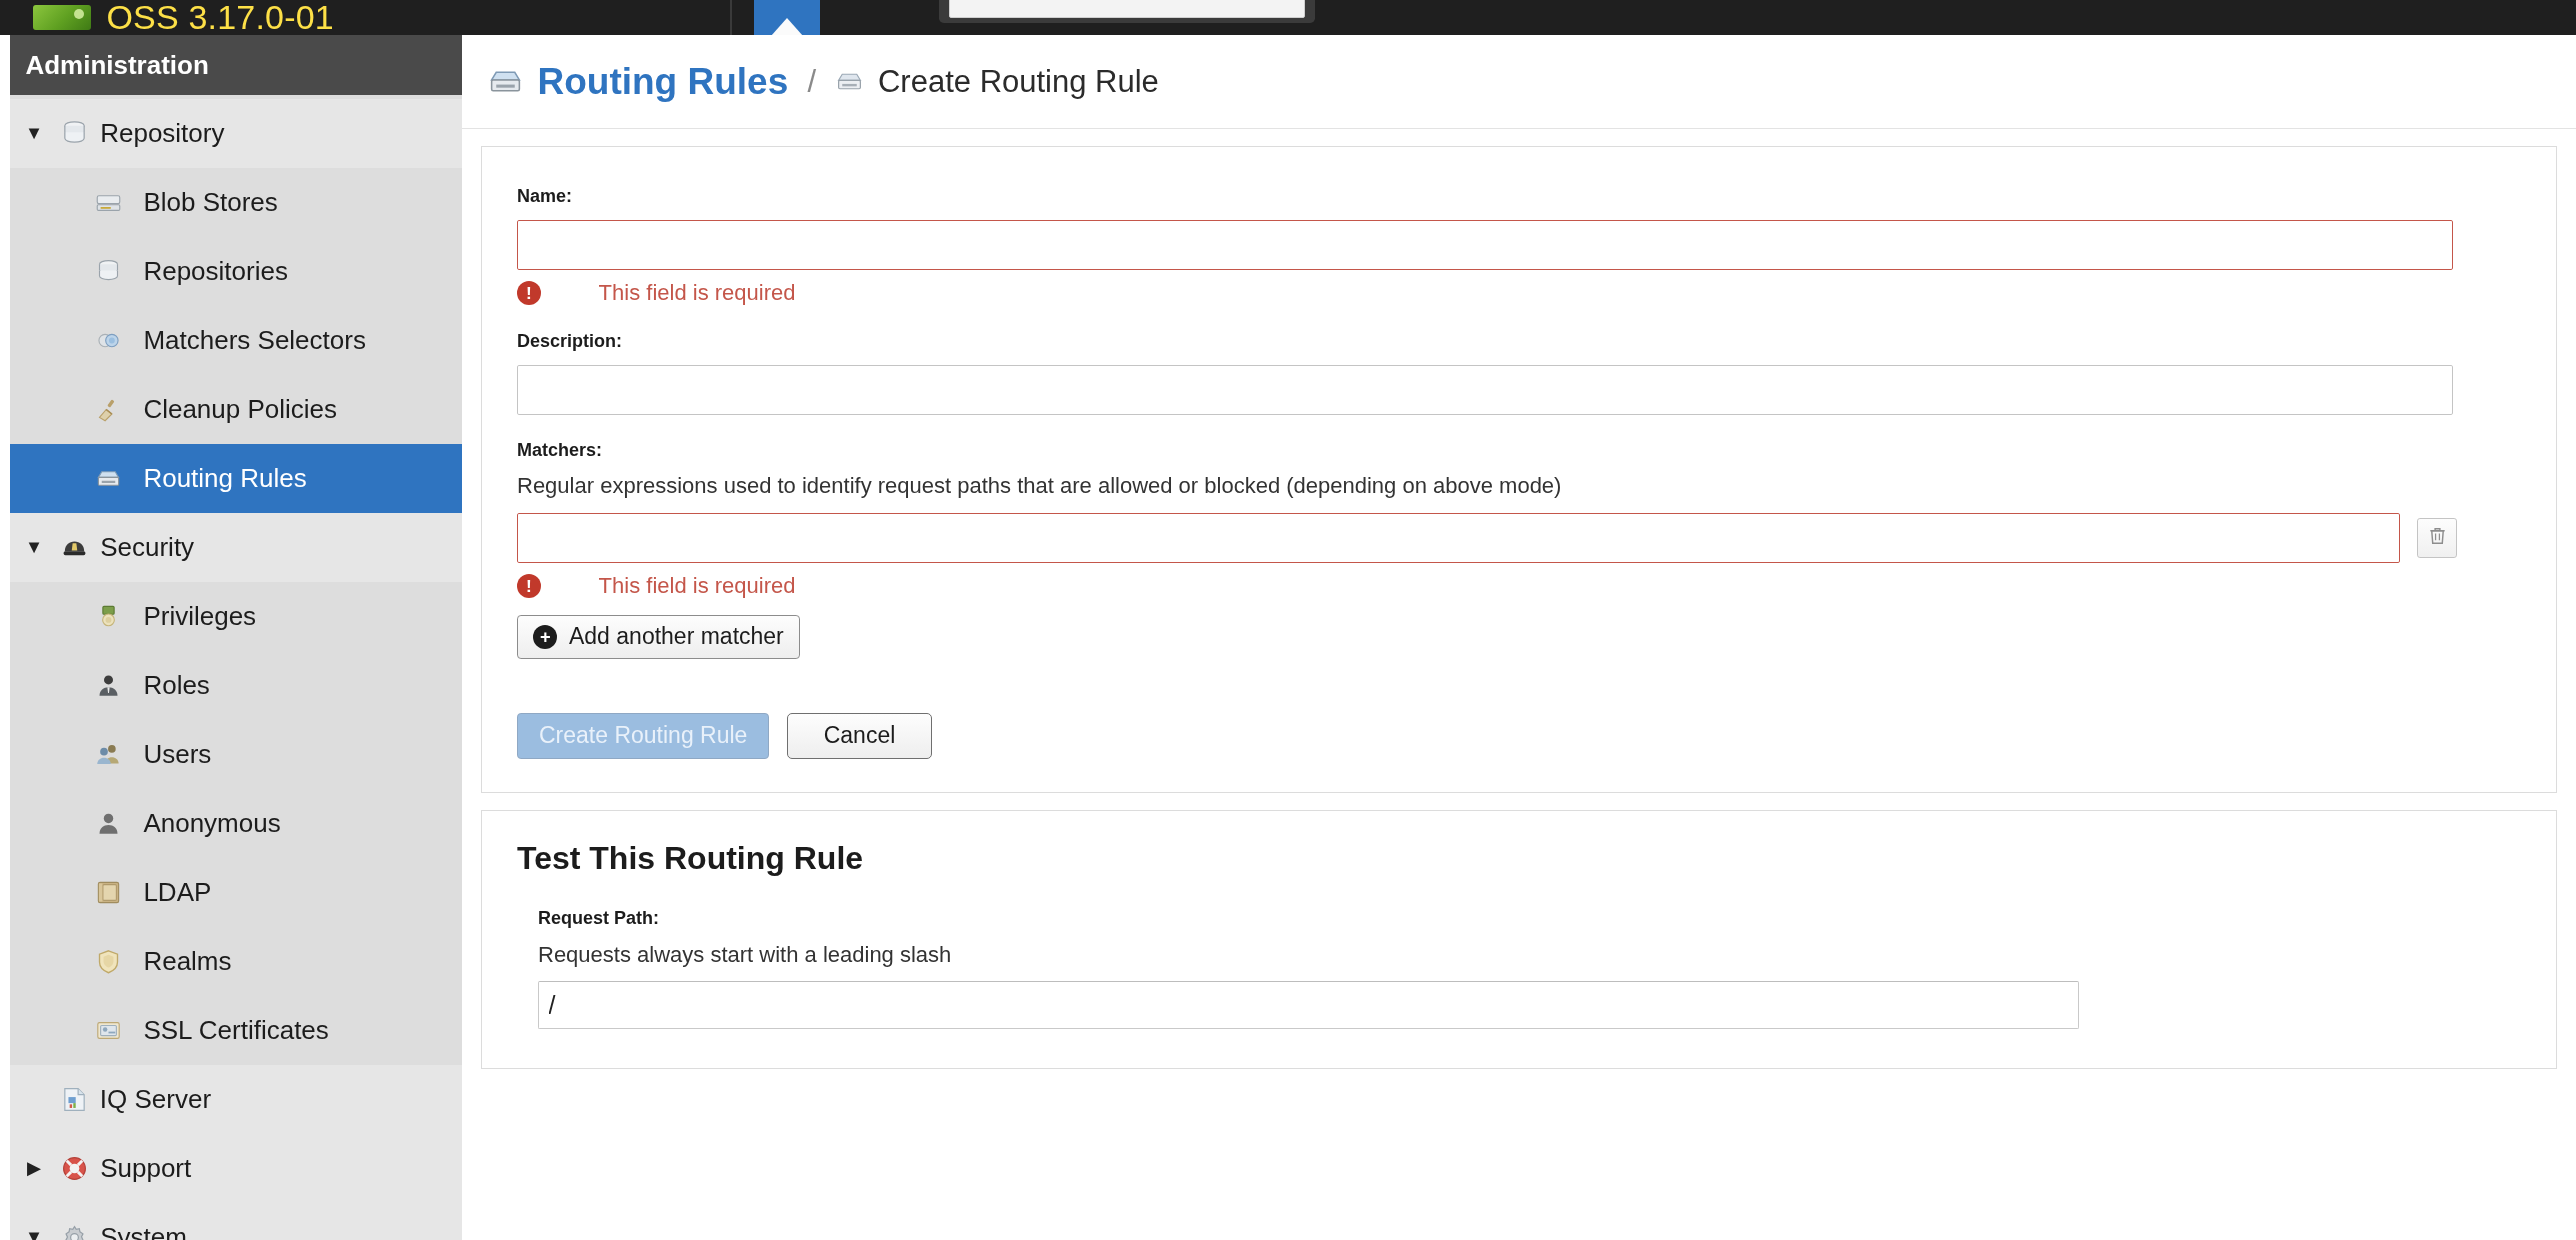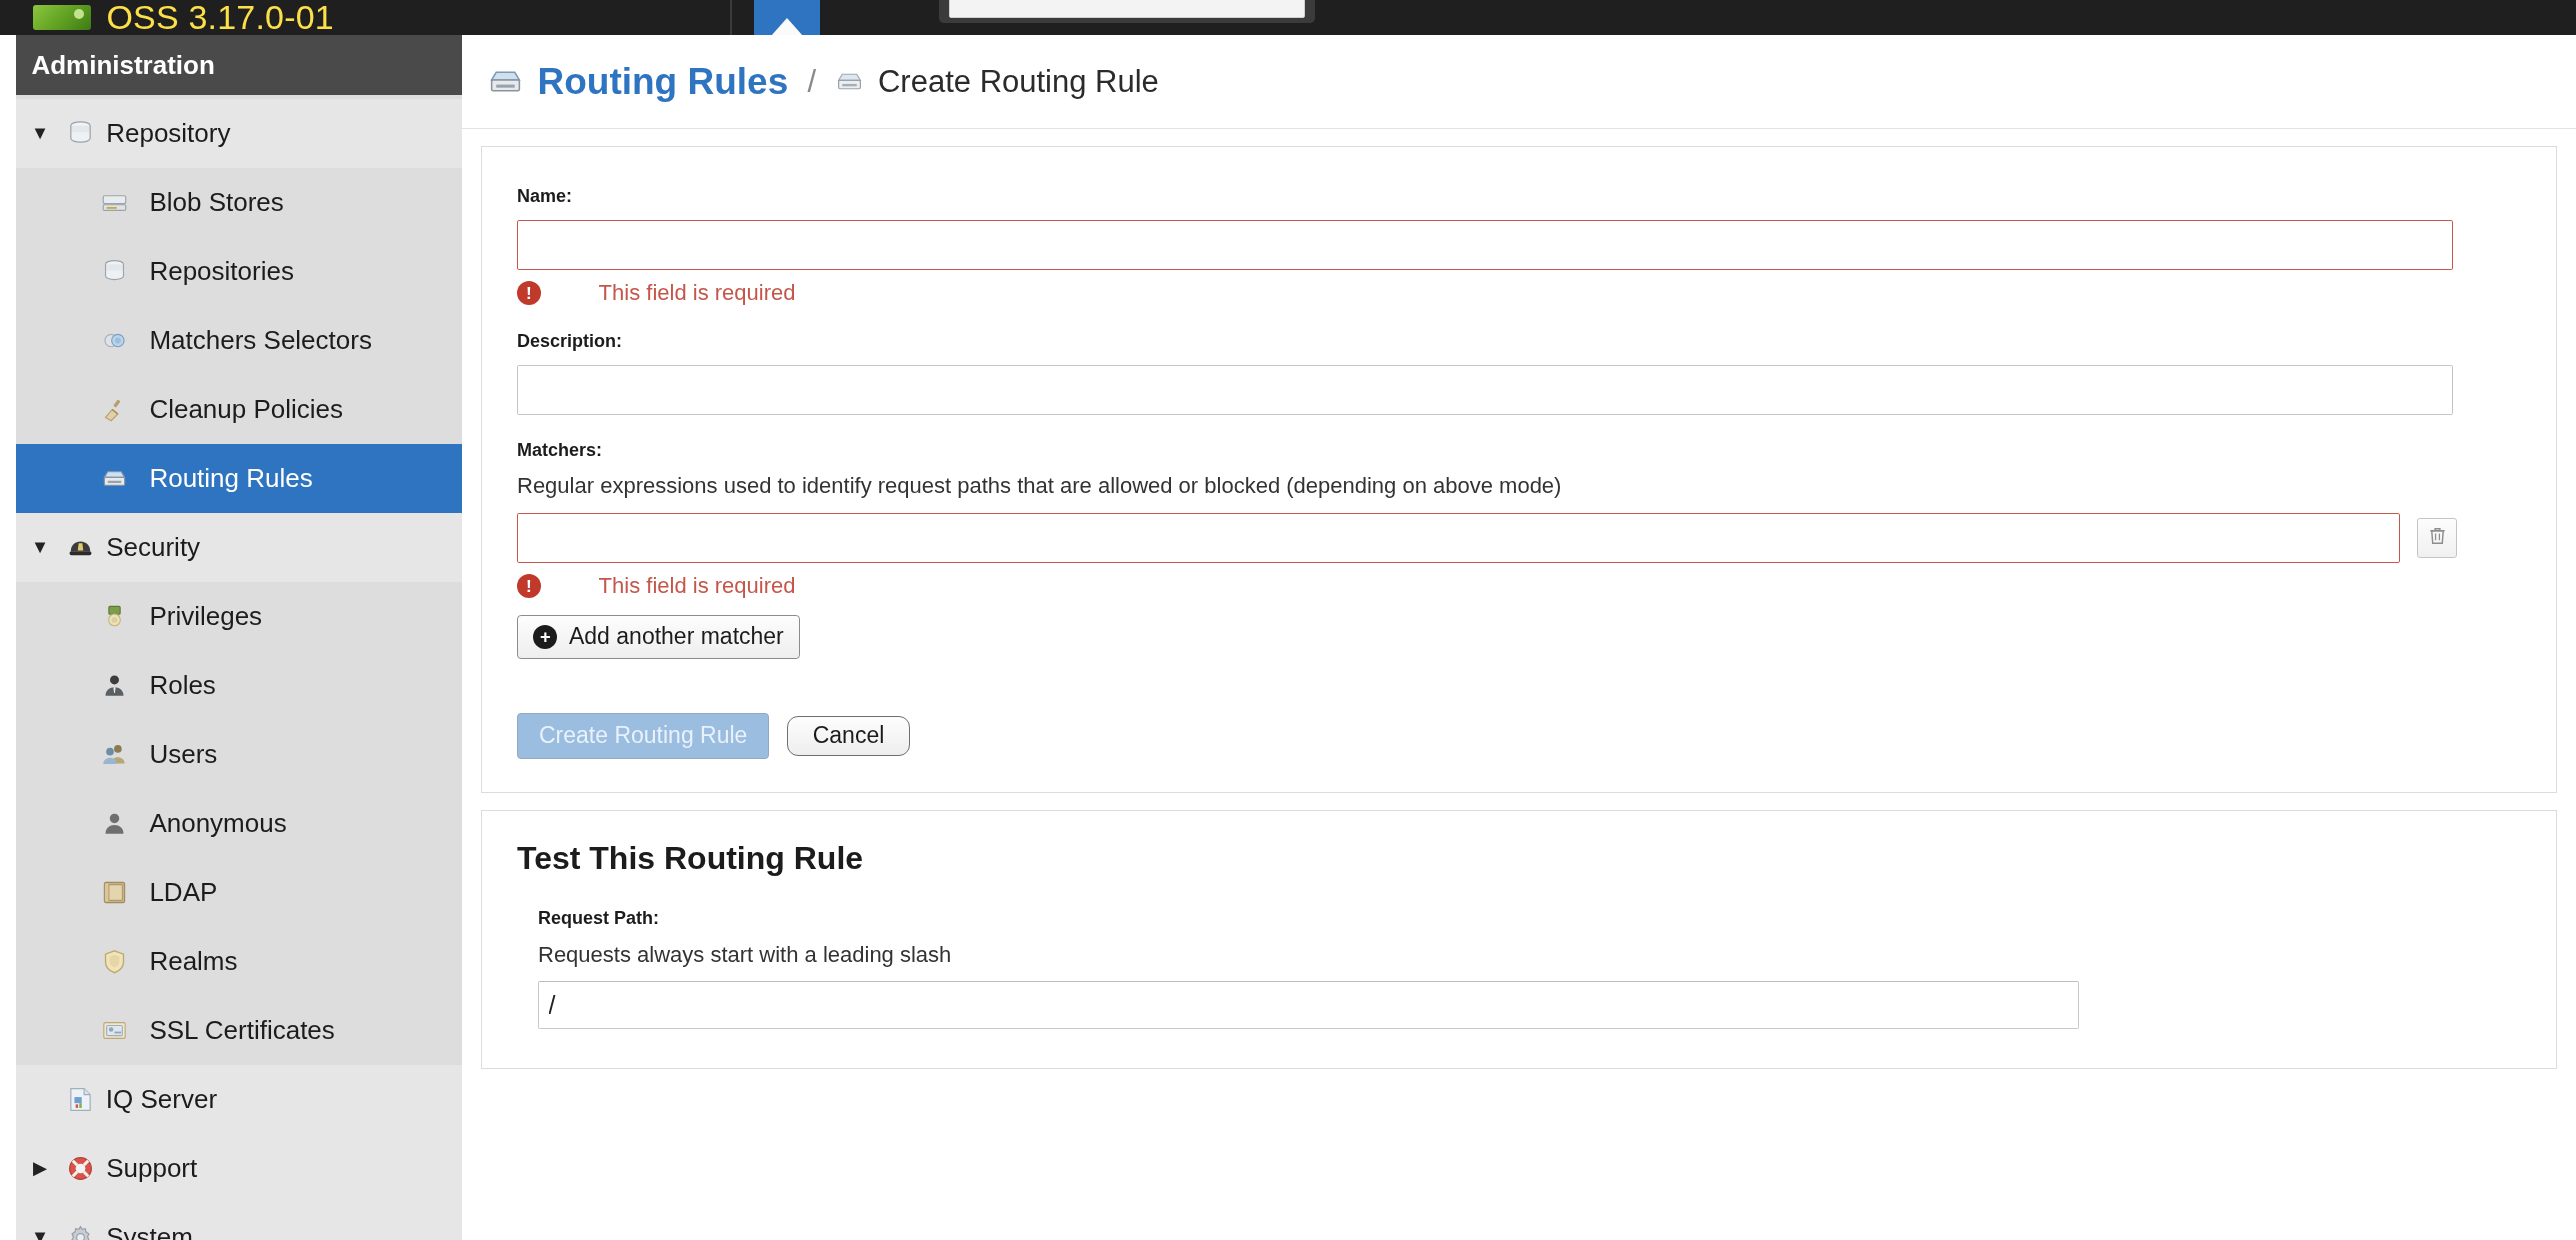--- a/index.html
+++ b/index.html
@@ -48,21 +48,21 @@
     width: 376px; height: 31px; border-radius: 4.8px;
     background: #3b3b3b; padding: 5.8px 9.6px;
   }
   .topbar-search .inner {
     width: 100%; height: 100%; background: #f3f3f3;
     border: 1px solid #cfcfcf; border-radius: 1.9px;
   }
 
   
   .sidebar {
-    position: absolute; top: 35px; left: 16px; width: 462px; height: 1206px;
+    position: absolute; top: 35px; left: 10px; width: 462px; height: 1206px;
     background: #dddddd;
   }
   .sidebar-header {
     height: 60px; background: #4a4a4a; color: #ffffff;
     display: flex; align-items: center; padding-left: 15.4px;
     font-size: 26px; font-weight: bold;
   }
   .nav-list { padding-top: 3.9px; }
 
   .nav-group {
@@ -167,21 +167,21 @@
     display: flex; align-items: center; justify-content: center;
   }
 
   .actions { margin-top: 54px; display: flex; gap: 17.3px; align-items: center; }
   .btn-primary-disabled {
     height: 46px; padding: 0 21px; border: 1px solid #8fa8c4; border-radius: 3.9px;
     background: #9bbde0; color: #e9f1fa; font-size: 23px;
     display: flex; align-items: center;
   }
   .btn-secondary {
-    height: 40px; padding: 0 25px; border: 1px solid #6f6f6f; border-radius: 11px;
+    height: 46px; padding: 0 36px; border: 1px solid #6f6f6f; border-radius: 5px;
     background: linear-gradient(#fdfdfd,#eeeeee); color: #1c1c1c; font-size: 23px;
     display: flex; align-items: center;
   }
 
   .test-panel {
     margin: 17.3px 19px 0 19px; background: #ffffff;
     border: 1px solid #dcdcdc; padding: 29px 35px 39px 35px;
   }
   .test-title { font-size: 32px; font-weight: bold; color: #1c1c1c; margin-bottom: 31px; }
   .test-body { padding-left: 21px; }

